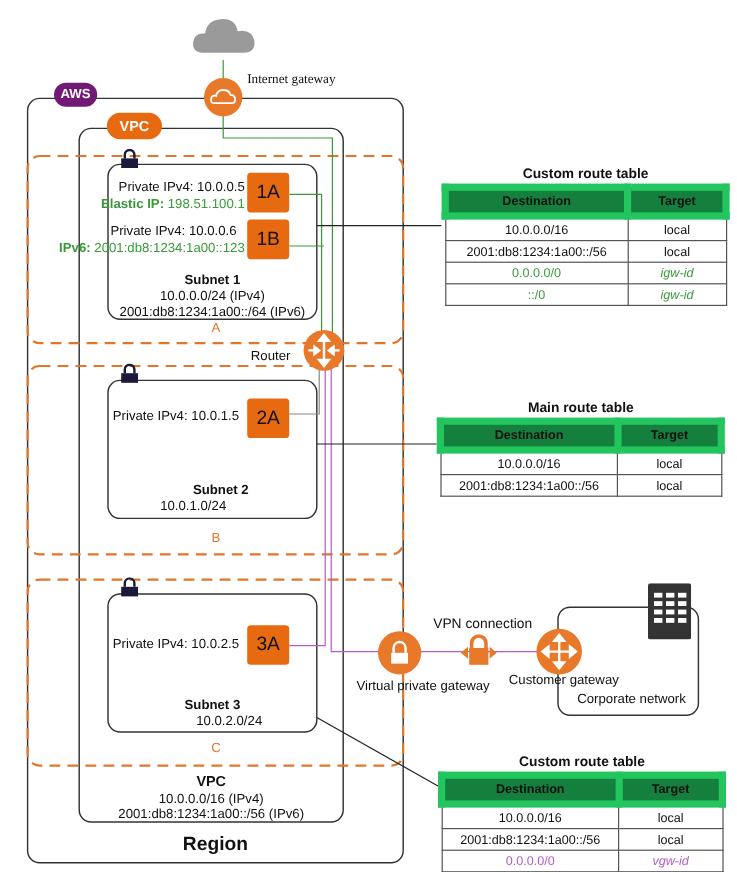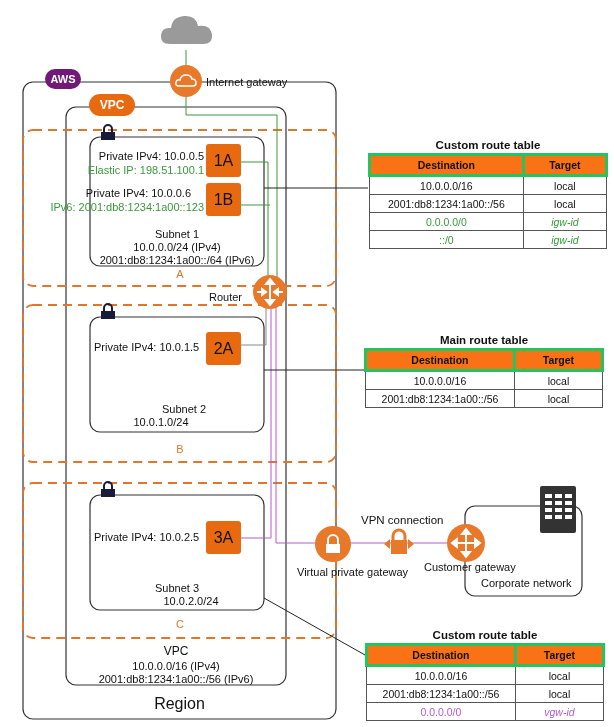--- a/index.html
+++ b/index.html
@@ -1,26 +1,26 @@
 <!DOCTYPE html>
 <html><head>
 <meta charset="utf-8">
 <style>
   html,body{margin:0;padding:0;background:#fff;}
   body{width:614px;height:727px;position:relative;overflow:hidden;font-family:"Liberation Sans",sans-serif;color:#111;}
   .abs{position:absolute;}
   svg.bg{position:absolute;left:0;top:0;}
   .t{position:absolute;white-space:nowrap;font-size:11px;line-height:13px;}
   .c{text-align:center;}
-  .b{font-weight:normal;}
+  .b{font-weight:bold;}
   .green{color:#3a9a3a;}
   .orange-txt{color:#e0762b;}
   .inst{position:absolute;width:35px;height:33px;background:#e86a10;border-radius:3px;color:#111;font-size:16px;line-height:33px;text-align:center;}
   table.rt{position:absolute;border-collapse:collapse;font-size:10.5px;background:#fff;}
-  table.rt th{background:#f97316;font-weight:bold;border:3px solid #22c55e;height:18px;padding:0;}
+  table.rt th{background:#15803d;font-weight:bold;border:6px solid #22c55e;height:18px;padding:0;}
   table.rt td{border:1px solid #555;height:17px;padding:0;text-align:center;}
   .rt-title{position:absolute;font-weight:bold;font-size:11.5px;text-align:center;white-space:nowrap;}
   .g{color:#3a9a3a;} .gi{color:#3a9a3a;font-style:italic;}
   .p{color:#b35cc9;} .pi{color:#b35cc9;font-style:italic;}
 </style>
 </head>
 <body>
 
 <svg class="bg" width="614" height="727">
 
@@ -55,21 +55,21 @@
 
 <svg class="abs" style="left:160px;top:12px" width="54" height="34">
   <path d="M10 32 Q0 32 1 23 Q2 15 11 16 Q12 5 24 4 Q36 3 38 14 Q50 12 52 22 Q53 32 43 32 Z" fill="#9a9a9a"></path>
 </svg>
 
 <div class="abs" style="left:170px;top:65px;width:32px;height:32px;border-radius:50%;background:#e8792a;">
   <svg width="32" height="32">
       <path d="M9 21 Q5 21 6 17 Q7 14 10 15 Q11 10 16 10 Q21 10 22 14 Q26 14 26 18 Q26 21 23 21 Z" fill="none" stroke="#fff" stroke-width="1.5"></path>
     </svg>
 </div>
-<div class="t" style="left:206px;top:76px;">Internet gateway</div>
+<div class="t" style="left:206px;top:60px;font-family:Liberation Serif, serif;">Internet gateway</div>
 
 <div class="abs" style="left:45px;top:69px;width:36px;height:20px;border-radius:10px;background:#701a75;color:#fff;font-weight:bold;font-size:11px;line-height:20px;text-align:center;">AWS</div>
 
 <div class="abs" style="left:89px;top:94px;width:46px;height:22px;border-radius:11px;background:#e86a10;color:#fff;font-weight:bold;font-size:12px;line-height:22px;text-align:center;">VPC</div>
 
 <svg class="abs" style="left:100px;top:124px" width="16" height="17">
     <path d="M4 8 V5 A4 4 0 0 1 12 5 V8" fill="none" stroke="#1a1a3a" stroke-width="2"></path>
     <rect x="1" y="8" width="14" height="8" fill="#1a1a3a"></rect>
   </svg>
 <svg class="abs" style="left:100px;top:303px" width="16" height="17">
@@ -78,21 +78,21 @@
   </svg>
 <svg class="abs" style="left:100px;top:481px" width="16" height="17">
     <path d="M4 8 V5 A4 4 0 0 1 12 5 V8" fill="none" stroke="#1a1a3a" stroke-width="2"></path>
     <rect x="1" y="8" width="14" height="8" fill="#1a1a3a"></rect>
   </svg>
 
 <div class="t" style="left:92px;top:150px;width:112px;text-align:right;">Private IPv4: 10.0.0.5</div>
 <div class="t" style="left:72px;top:164px;width:132px;text-align:right;"><span class="b green">Elastic IP:</span> <span class="green">198.51.100.1</span></div>
 <div class="inst" style="left:206px;top:144px;">1A</div>
 
-<div class="t" style="left:79px;top:187px;width:112px;text-align:right;">Private IPv4: 10.0.0.6</div>
+<div class="t" style="left:92px;top:187px;width:112px;text-align:left;">Private IPv4: 10.0.0.6</div>
 <div class="t" style="left:20px;top:201px;width:184px;text-align:right;"><span class="b green">IPv6:</span> <span class="green">2001:db8:1234:1a00::123</span></div>
 <div class="inst" style="left:206px;top:183px;">1B</div>
 
 <div class="t c b" style="left:90px;top:228px;width:174px;">Subnet 1</div>
 <div class="t c" style="left:90px;top:241px;width:174px;">10.0.0.0/24 (IPv4)</div>
 <div class="t c" style="left:90px;top:254px;width:174px;">2001:db8:1234:1a00::/64 (IPv6)</div>
 <div class="t c orange-txt" style="left:170px;top:268px;width:20px;">A</div>
 
 <div class="t" style="left:209px;top:291px;">Router</div>
 <div class="abs" style="left:253px;top:275px;width:34px;height:34px;border-radius:50%;background:#e8792a;">

